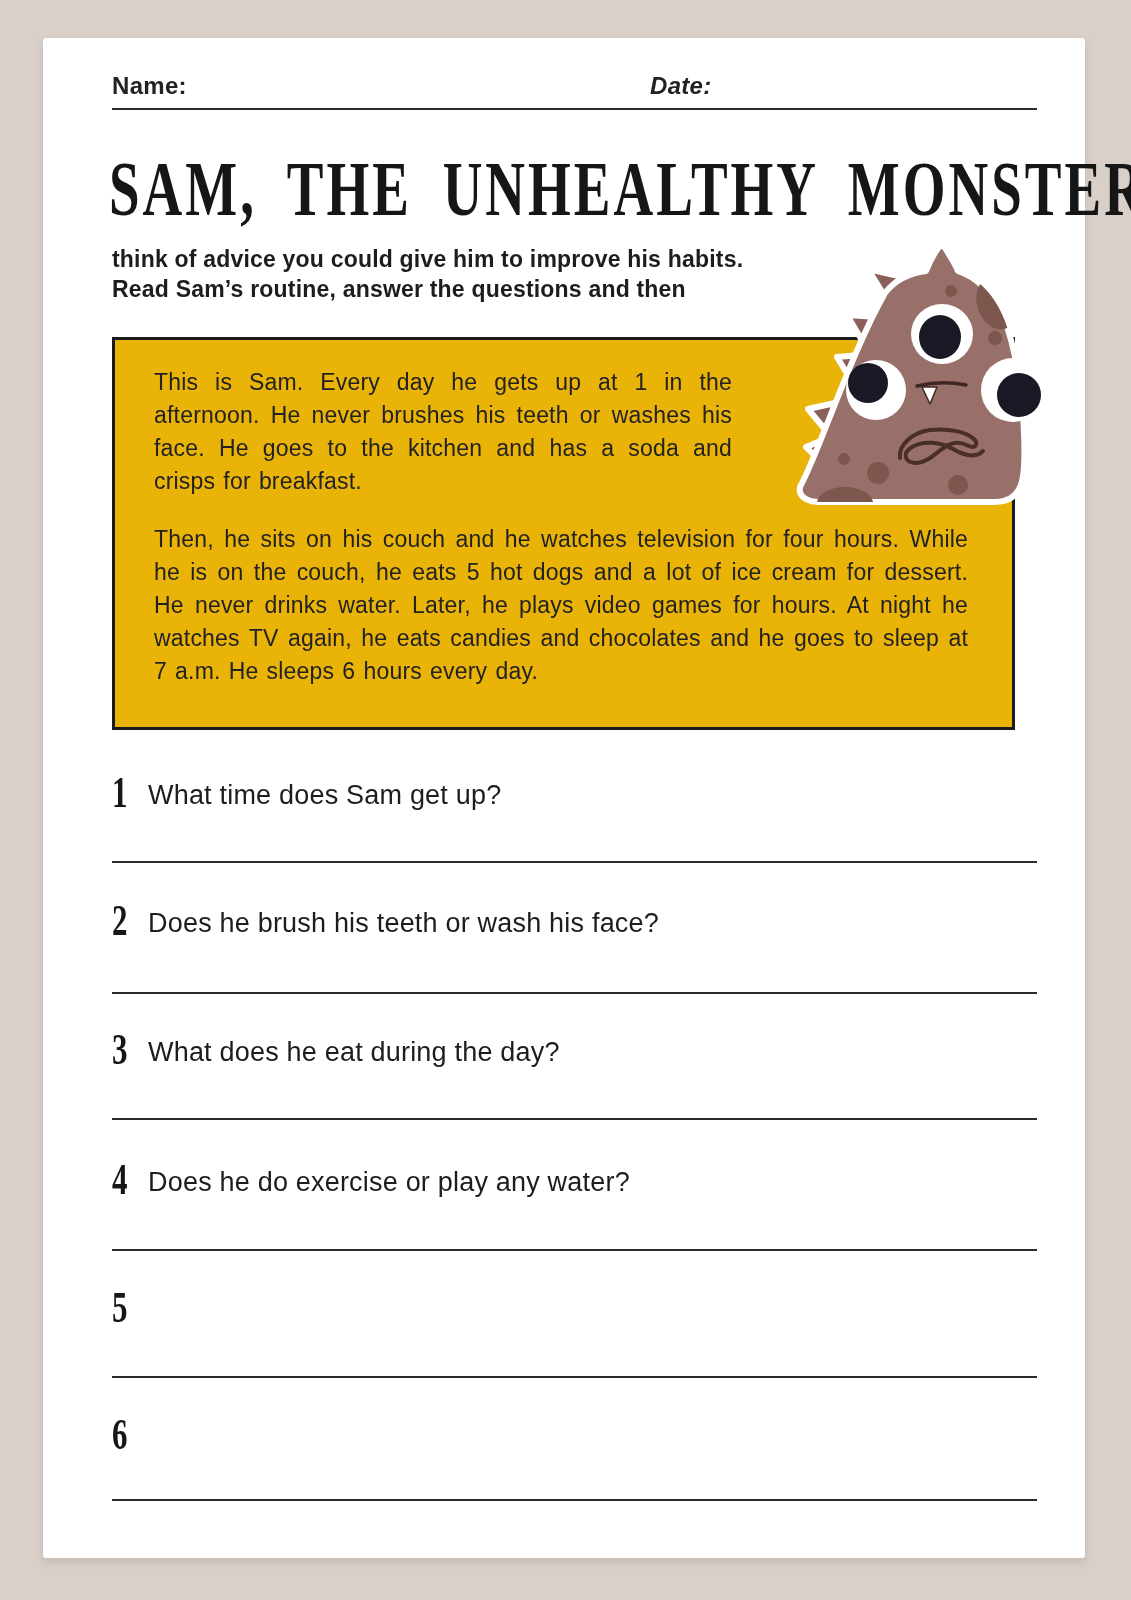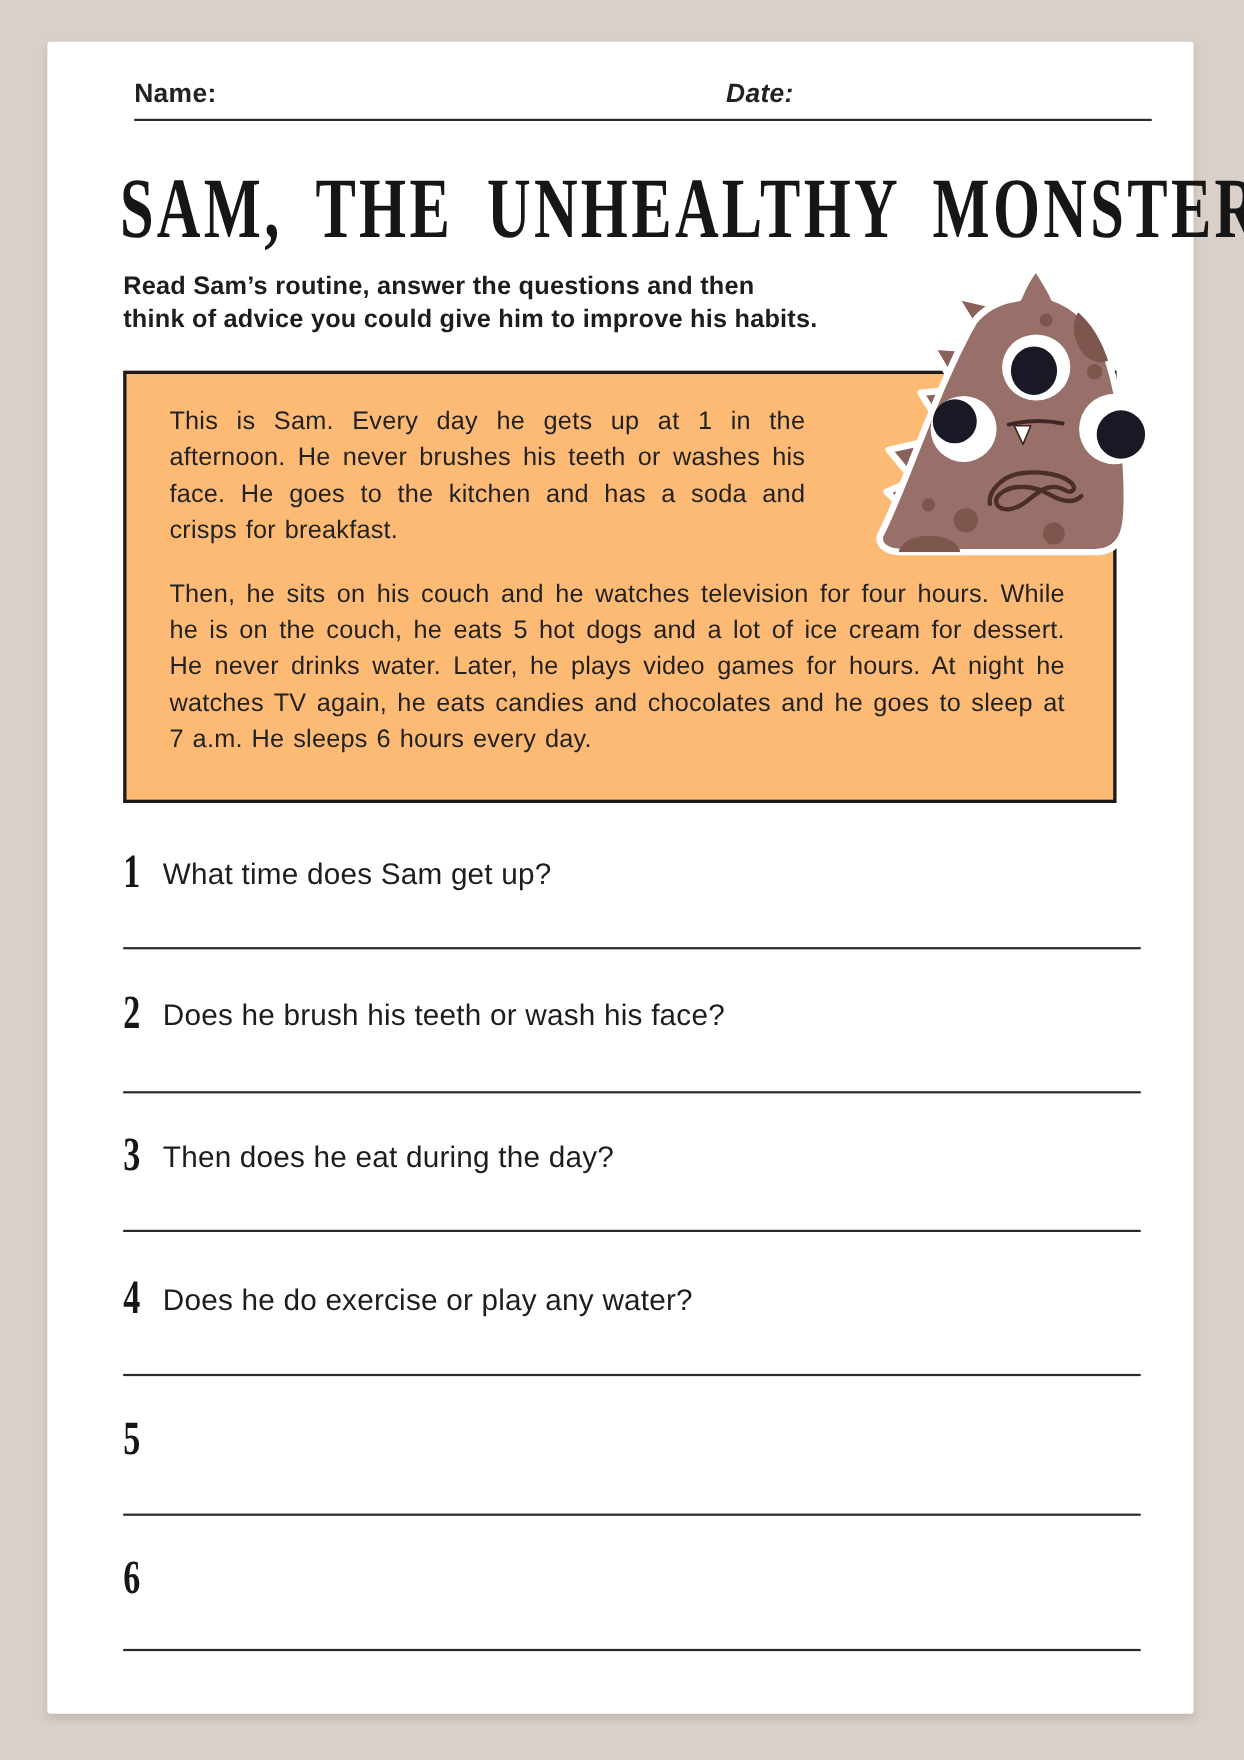--- a/index.html
+++ b/index.html
@@ -13,21 +13,21 @@
   }
   .page{
     position:absolute;
     left:43px;top:38px;width:1042px;height:1520px;
     background:#ffffff;
     border-radius:3px;
     box-shadow:0 4px 8px rgba(90,75,65,.18);
   }
   
   .name-date-row{
-    position:absolute;left:79px;top:34px;width:925px;height:36px;
+    position:absolute;left:69px;top:34px;width:925px;height:36px;
     border-bottom:2px solid #2a2a2a;
     text-align:right;
   }
   .nd-label{
     position:absolute;top:0;
     font-size:24px;font-weight:700;letter-spacing:.3px;color:#222;
   }
   .nd-name{left:0;}
   .nd-date{left:538px;font-style:italic;}
   
@@ -47,21 +47,21 @@
   .instructions{
     position:absolute;left:69px;top:206px;
     font-size:23px;font-weight:700;line-height:30px;letter-spacing:.2px;
     color:#1d1d1f;
   }
   
   .passage-box{
     position:absolute;left:69px;top:299px;width:903px;height:393px;
     border:3px solid #1b1b1b;
     box-sizing:border-box;
-    background:#fdba74;
+    background:#eab308;
   }
   .passage-p{
     position:absolute;margin:0;
     font-size:23px;line-height:33px;letter-spacing:.2px;word-spacing:1.5px;
     text-align:justify;color:#222;
   }
   .passage-p1{left:39px;top:26px;width:578px;}
   .passage-p2{left:39px;top:183px;width:814px;}
   
   .monster{
@@ -95,22 +95,22 @@
 <div class="page">
 
   <div class="name-date-row">
     <span class="nd-label nd-name">Name:</span>
     <span class="nd-label nd-date">Date:</span>
   </div>
 
   <h1 class="worksheet-title">SAM, THE UNHEALTHY MONSTER</h1>
 
   <div class="instructions">
+    <div>think of advice you could give him to improve his habits.</div>
     <div>Read Sam’s routine, answer the questions and then</div>
-    <div>think of advice you could give him to improve his habits.</div>
   </div>
 
   <div class="passage-box">
     <p class="passage-p passage-p1">This is Sam. Every day he gets up at 1 in the afternoon. He never brushes his teeth or washes his face. He goes to the kitchen and has a soda and crisps for breakfast.</p>
     <p class="passage-p passage-p2">Then, he sits on his couch and he watches television for four hours. While he is on the couch, he eats 5 hot dogs and a lot of ice cream for dessert. He never drinks water. Later, he plays video games for hours. At night he watches TV again, he eats candies and chocolates and he goes to sleep at 7 a.m. He sleeps 6 hours every day.</p>
   </div>
 
   <svg class="monster" viewBox="0 0 260 270" aria-hidden="true">
     <defs>
       <clipPath id="bodyClip">
@@ -165,21 +165,21 @@
     <div class="q-row">
       <span class="q-number">2</span>
       <span class="q-text">Does he brush his teeth or wash his face?</span>
     </div>
     <div class="answer-line" style="top:84px;"></div>
   </div>
 
   <div class="q" style="top:999px;">
     <div class="q-row">
       <span class="q-number">3</span>
-      <span class="q-text">Then does he eat during the day?</span>
+      <span class="q-text">What does he eat during the day?</span>
     </div>
     <div class="answer-line" style="top:81px;"></div>
   </div>
 
   <div class="q" style="top:1129px;">
     <div class="q-row">
       <span class="q-number">4</span>
       <span class="q-text">Does he do exercise or play any water?</span>
     </div>
     <div class="answer-line" style="top:82px;"></div>

